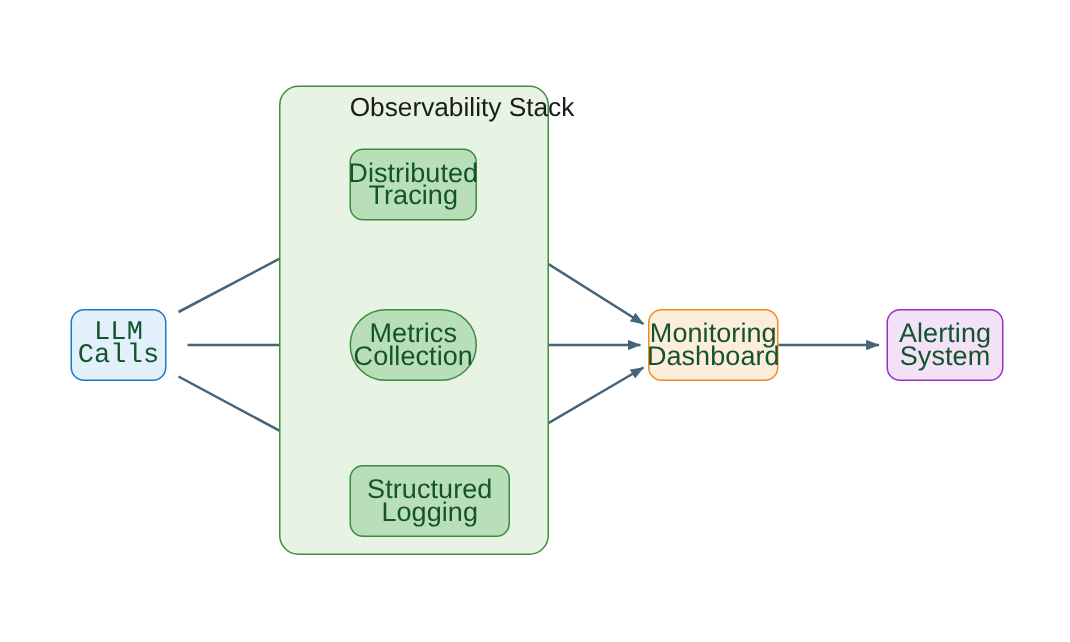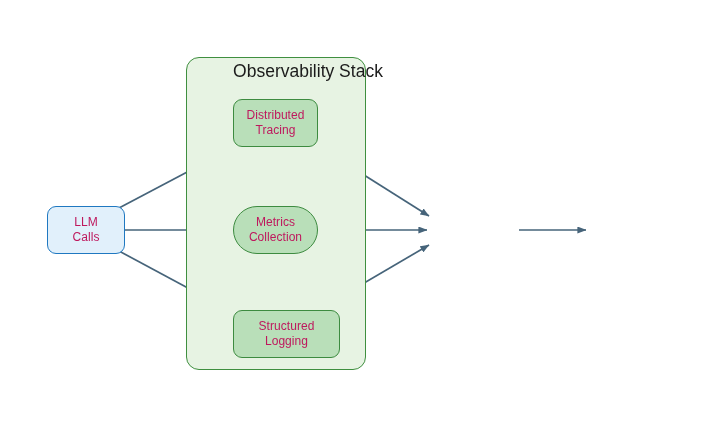--- a/index.html
+++ b/index.html
@@ -25,23 +25,23 @@
   .node {
     position: absolute;
     box-sizing: border-box;
     display: flex;
     align-items: center;
     justify-content: center;
     text-align: center;
     border-radius: 9px;
     border-style: solid;
     border-width: 1.6px;
-    font-size: 12px;
+    font-size: 18px;
     line-height: 15.5px;
-    color: #be185d;
+    color: #14532d;
     letter-spacing: 0.05px;
     z-index: 3;
   }
   .node-label {
     white-space: pre-line;
     padding: 0 4px;
   }
   
   #cluster-observability {
     position: absolute;
@@ -62,23 +62,24 @@
     width: 180px;
     text-align: center;
     font-size: 17.5px;
     line-height: 22px;
     color: #1b1b1b;
     z-index: 2;
     padding-left: 32px;
   }
   
   #node-llm-calls {
-    left: 47px; top: 206px; width: 78px; height: 48px;
+    left: 47px; top: 206px; width: 64px; height: 48px;
     border-color: #1f78c1;
     background: #e1f0fb;
+    font-family: Liberation Mono, monospace;
   }
   #node-distributed-tracing {
     left: 233px; top: 99px; width: 85px; height: 48px;
     border-color: #3d8b40;
     background: #b9dfb9;
   }
   #node-metrics-collection {
     left: 233px; top: 206px; width: 85px; height: 48px;
     border-color: #3d8b40;
     background: #b9dfb9;
@@ -139,15 +140,23 @@
   <div class="node" id="node-metrics-collection">
     <span class="node-label">Metrics
 Collection</span>
   </div>
 
   <div class="node" id="node-structured-logging">
     <span class="node-label">Structured
 Logging</span>
   </div>
 
+  <div class="node" id="node-monitoring-dashboard">
+    <span class="node-label">Monitoring
+Dashboard</span>
+  </div>
 
+  <div class="node" id="node-alerting-system">
+    <span class="node-label">Alerting
+System</span>
+  </div>
 
 </div>
 
 </body></html>

